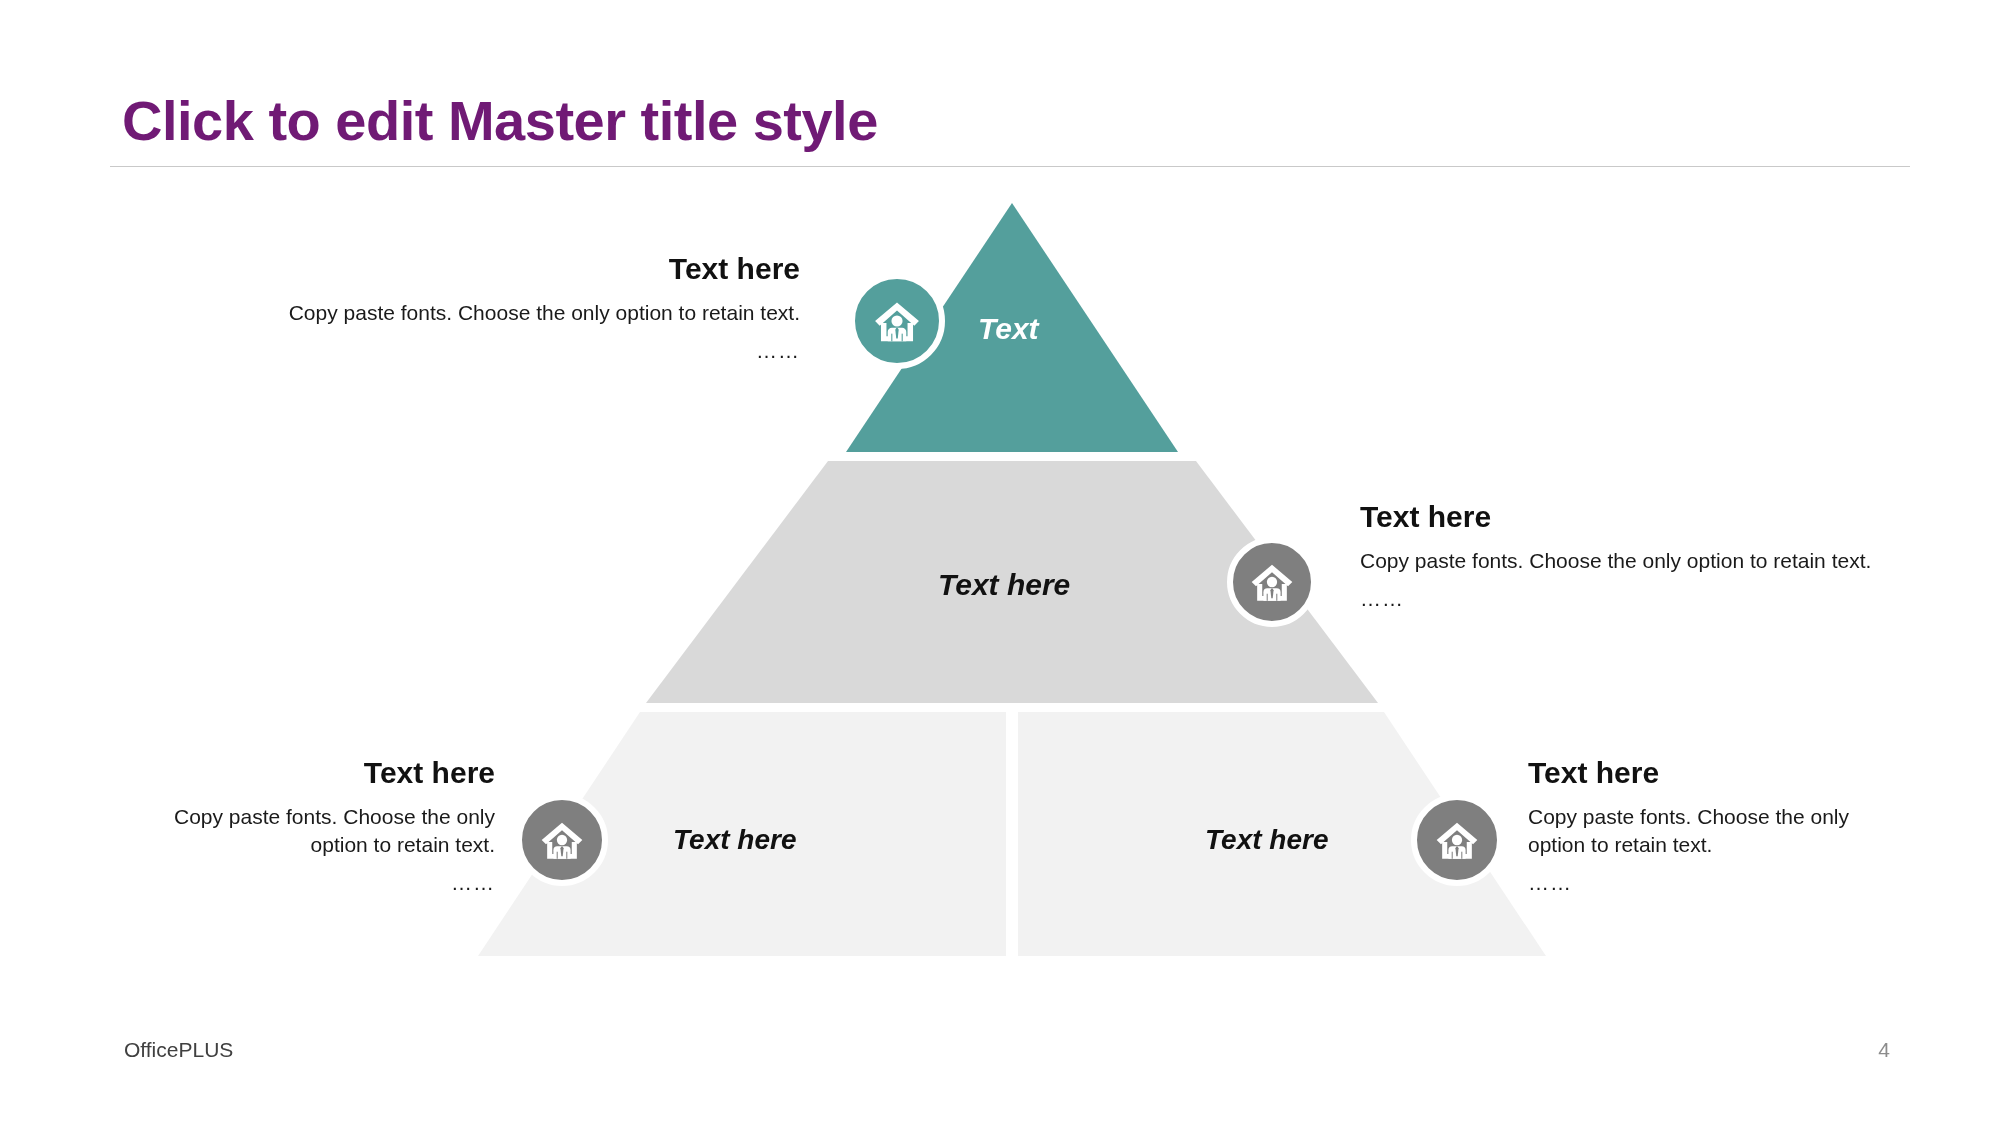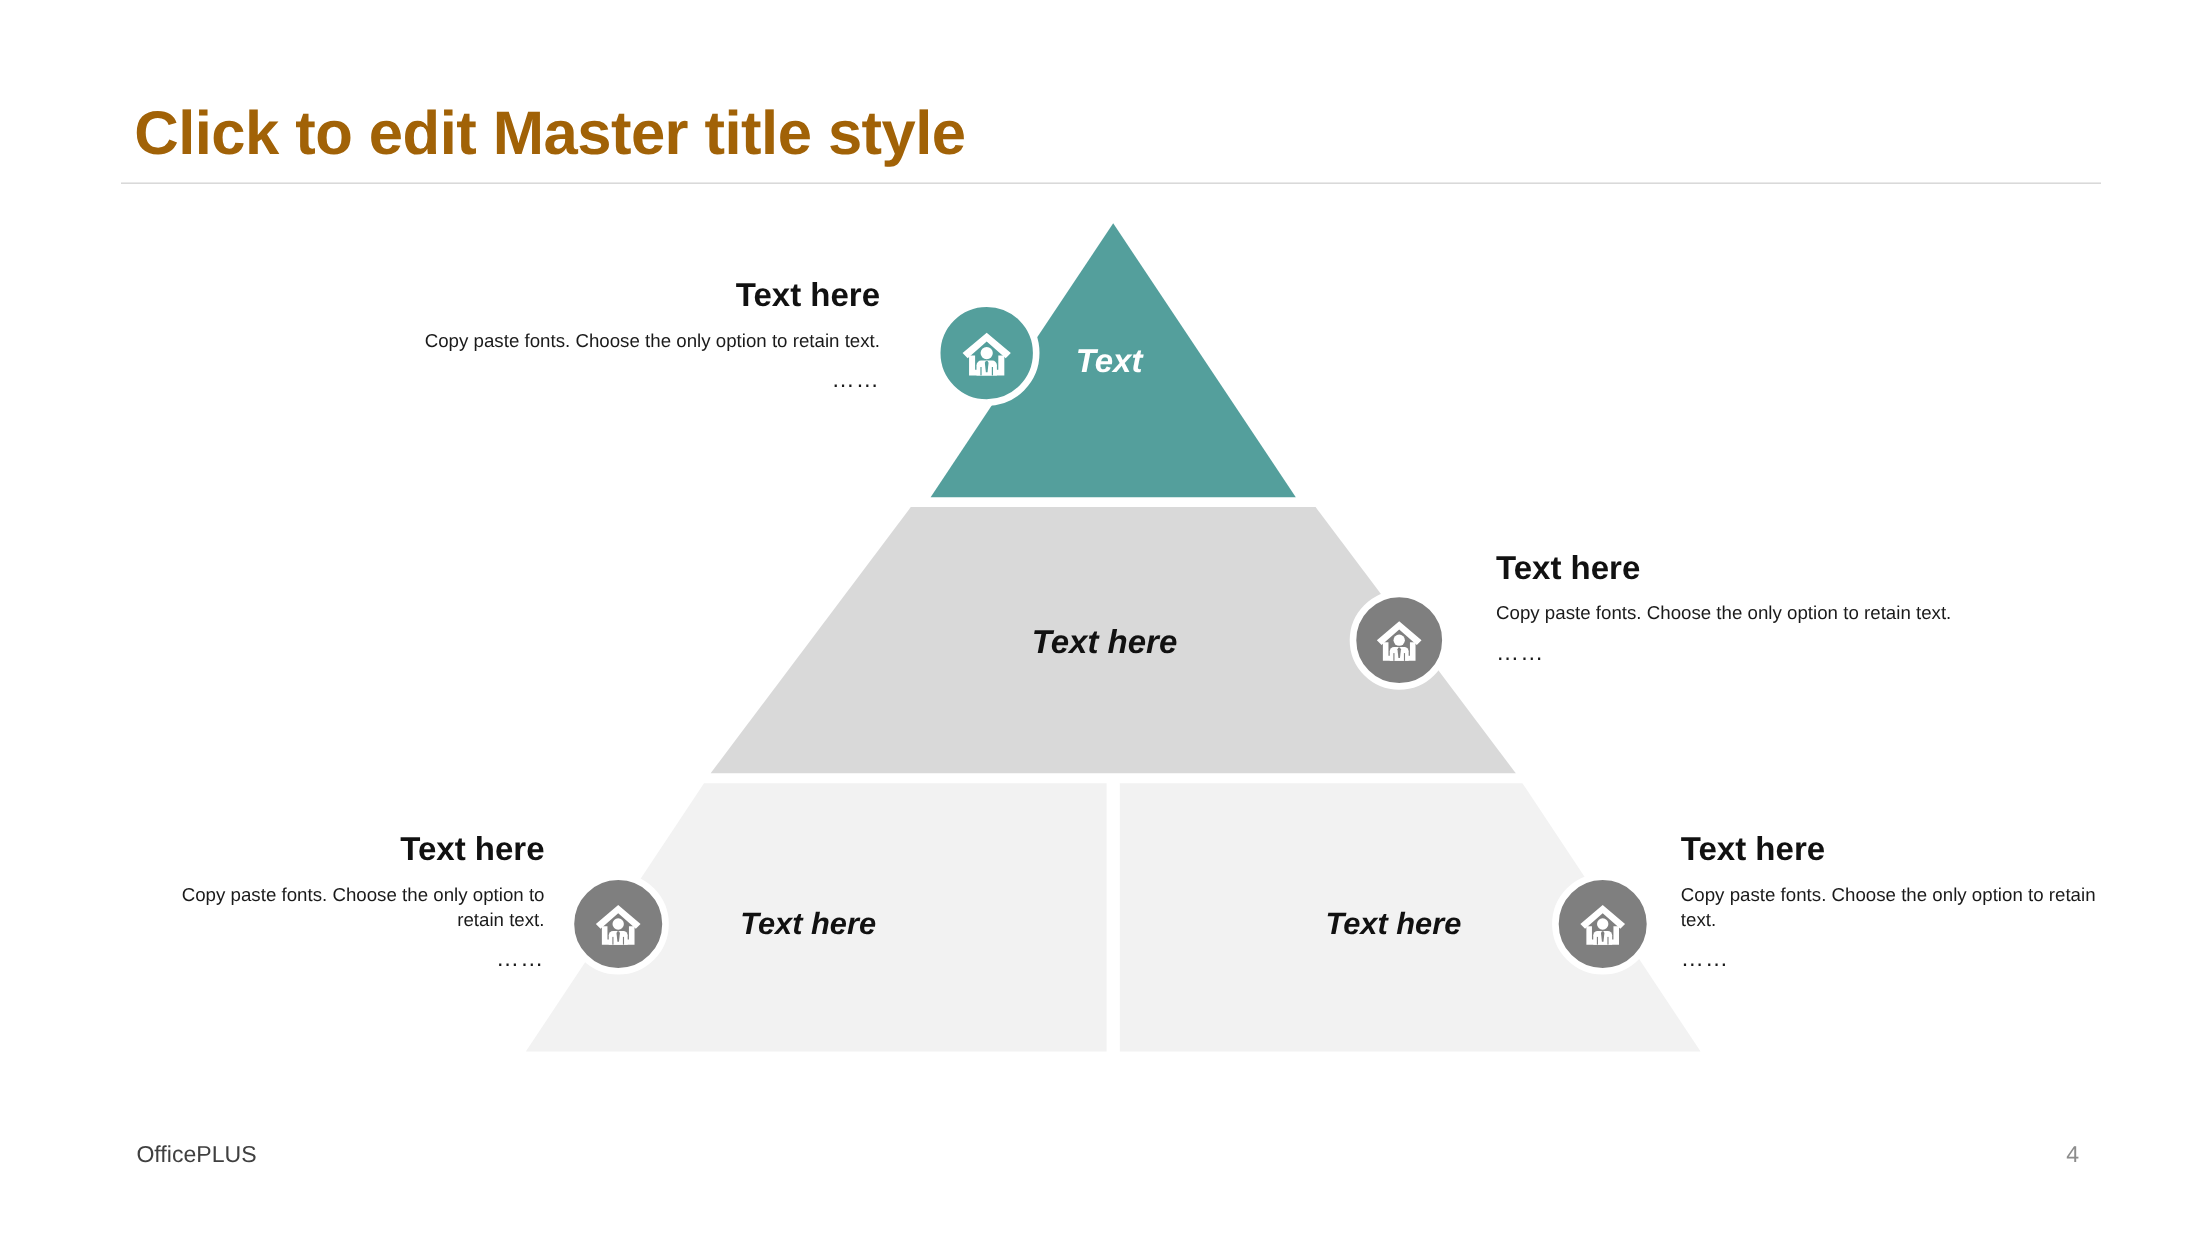--- a/index.html
+++ b/index.html
@@ -17,21 +17,21 @@
   }
 
   
   .slide-title {
     position: absolute;
     left: 122px;
     top: 88px;
     font-size: 56px;
     font-weight: bold;
     letter-spacing: -0.5px;
-    color: #a16207;
+    color: #701a75;
     white-space: nowrap;
   }
   .title-rule {
     position: absolute;
     left: 110px;
     top: 166px;
     width: 1800px;
     height: 1px;
     background: #c9c9c9;
   }
@@ -109,21 +109,21 @@
     position: absolute;
   }
   .callout .callout-title {
     font-size: 30px;
     font-weight: bold;
     color: #111111;
     margin: 0 0 14px 0;
     line-height: 1.1;
   }
   .callout .callout-body {
-    font-size: 17px;
+    font-size: 21px;
     line-height: 1.33;
     color: #1a1a1a;
     margin: 0;
   }
   .callout .callout-dots {
     font-size: 21px;
     line-height: 1.33;
     color: #1a1a1a;
     margin: 10px 0 0 0;
     letter-spacing: 1px;

